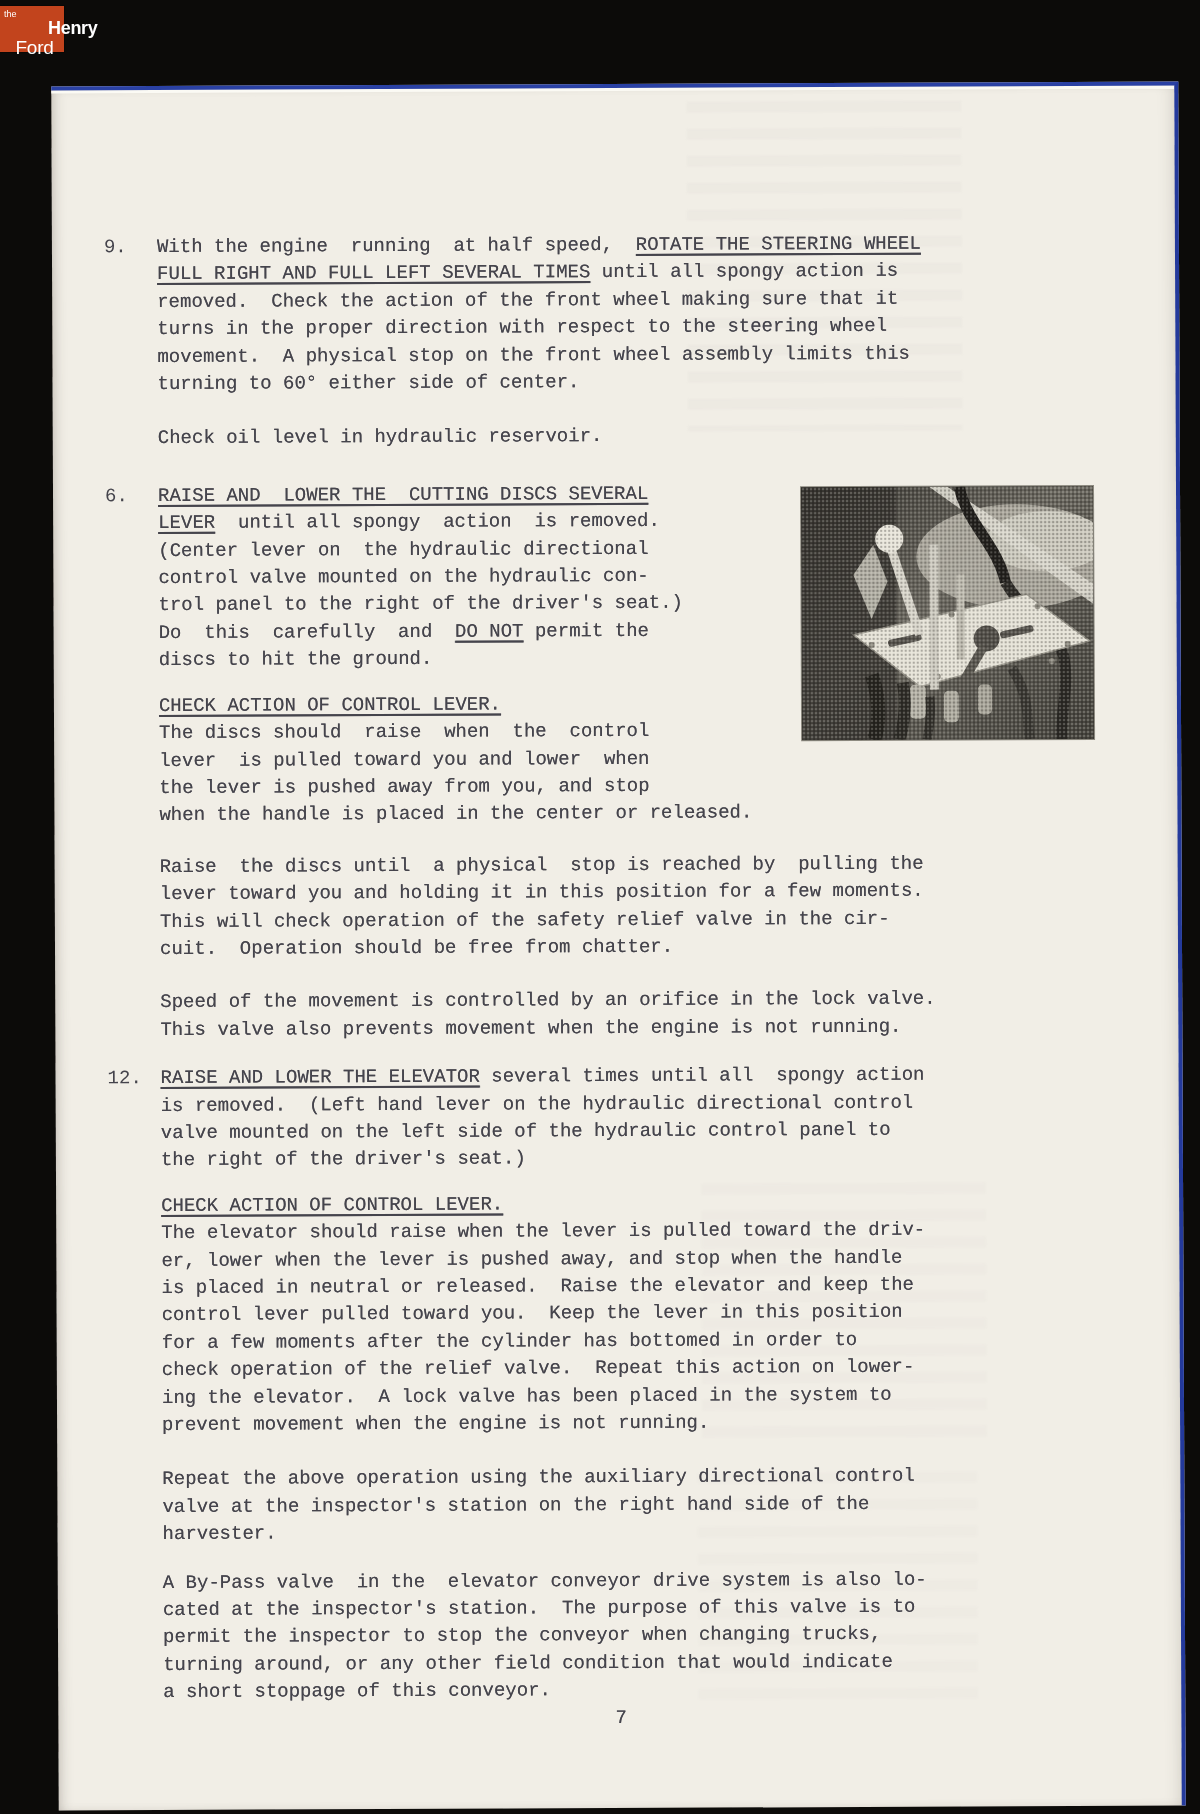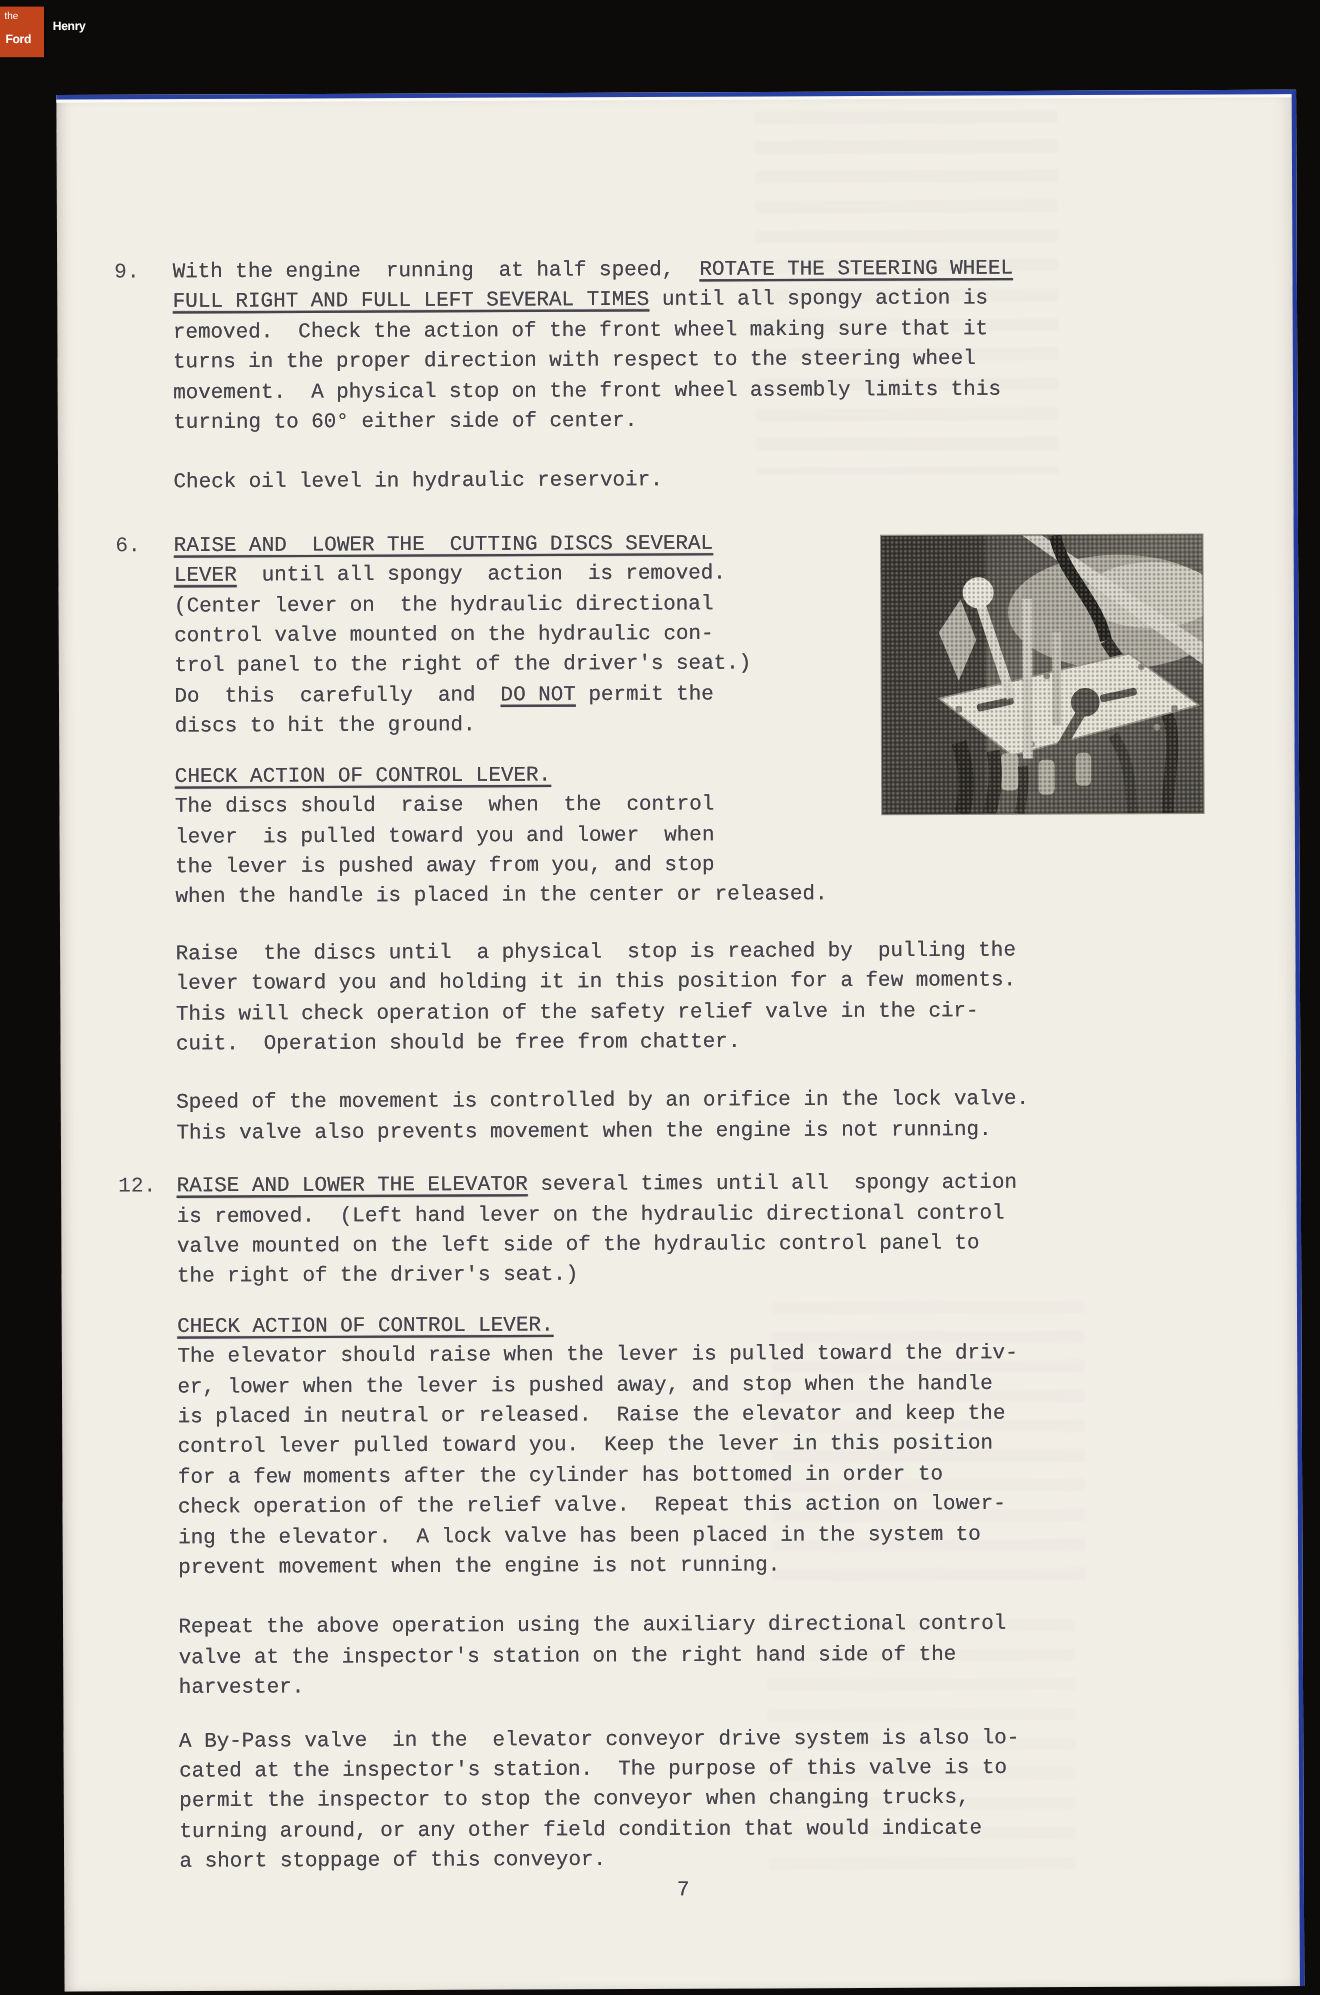--- a/index.html
+++ b/index.html
@@ -27,28 +27,28 @@
   }
   .body{flex:1 1 auto;min-width:0;}
   p.tw{
     margin:0;font-size:19px;line-height:27.4px;white-space:pre-wrap;
     text-shadow:0 0 .6px rgba(64,63,72,.75);
   }
   .u{text-decoration:underline;text-decoration-thickness:2px;text-underline-offset:4px;}
   .pageno{margin:13px 0 0 0;padding-left:557px;}
   
   .logo{
-    position:absolute;left:0;top:6px;width:40px;height:46px;box-sizing:border-box;
+    position:absolute;left:0;top:6px;width:64px;height:46px;box-sizing:border-box;
     background:#c2441d;color:#fff;padding:4px 0 0 3px;
     font-family:"Liberation Sans","DejaVu Sans",sans-serif;line-height:1;
     box-shadow:0 0 0 1px rgba(0,0,0,.25);
   }
   .logo .l1{display:block;font-size:9px;margin-left:1px;}
-  .logo .l2{display:block;font-size:11px;font-weight:bold;margin:0 0 1px 9px;letter-spacing:-.3px;padding-left:36px;}
-  .logo .l3{display:block;font-size:11px;font-weight:bold;margin-left:2px;letter-spacing:-.3px;}
+  .logo .l2{display:block;font-size:18px;font-weight:bold;margin:0 0 1px 9px;letter-spacing:-.3px;padding-left:36px;}
+  .logo .l3{display:block;font-size:19px;font-weight:normal;margin-left:2px;letter-spacing:-.3px;text-align:center;}
   
   .photo{
     position:absolute;left:748px;top:400px;width:292px;height:253px;margin:0;
     background:#55534e;overflow:hidden;
     box-shadow:0 0 0 1px #8d8a80;
   }
   .photo svg{display:block;width:100%;height:100%;}
   .photo::after{
     content:"";position:absolute;inset:0;pointer-events:none;
     background-image:radial-gradient(rgba(245,243,235,.22) 1px,transparent 1.3px),

